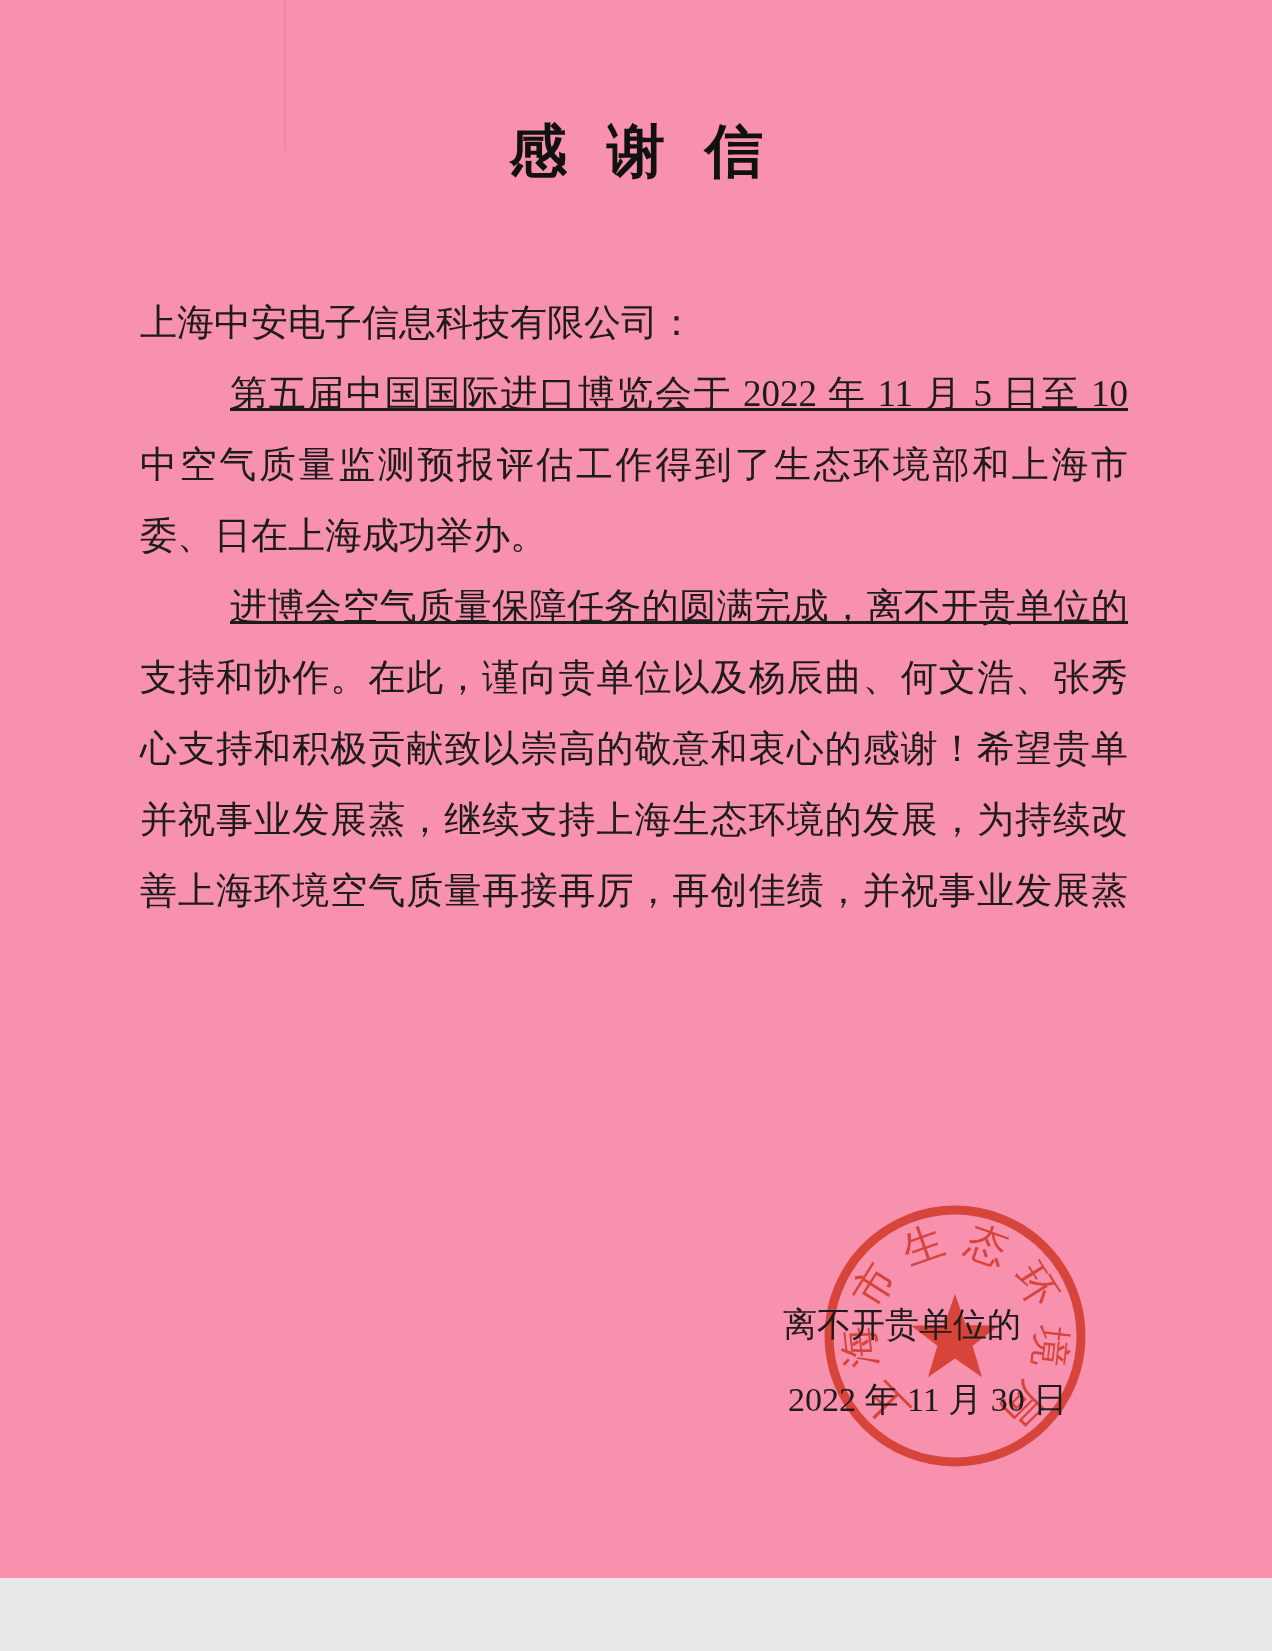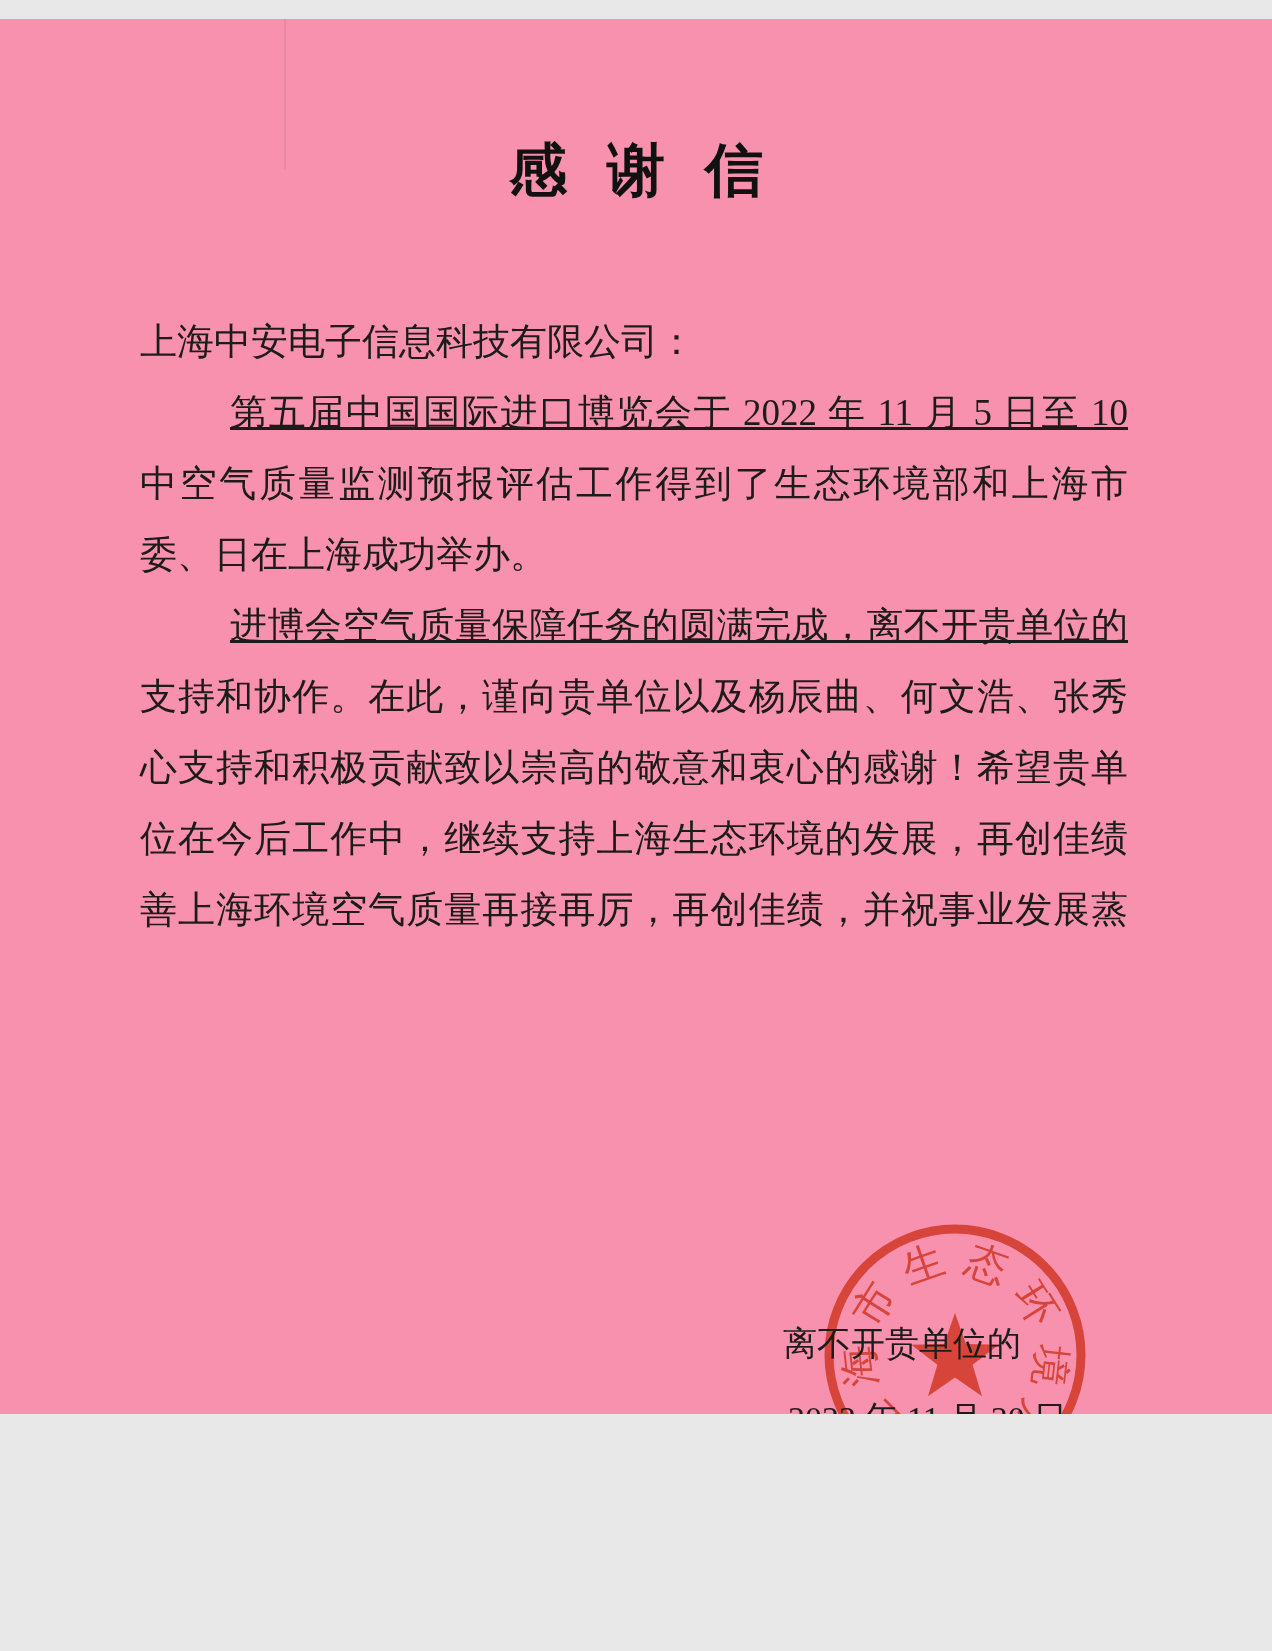--- a/index.html
+++ b/index.html
@@ -3,26 +3,25 @@
 <meta charset="utf-8">
 <style>
   :root{
     --paper_pink:#f791ad;
     --ink_black:#1d1b1b;
     --seal_red:#d23a2b;
   }
   html,body{margin:0;padding:0;background:#e8e8e8;}
   .page{
     position:relative;
-    width:1272px;height:1395px;
+    width:1272px;height:1578px;
     background:var(--paper_pink);
     overflow:hidden;
     font-family:"Liberation Serif","DejaVu Serif",serif;
     color:var(--ink_black);
-    margin-top:19px;
   }
   .crease{
     position:absolute;left:284px;top:0;width:2px;height:150px;
     background:rgba(0,0,0,0.06);
   }
   .title{
     position:absolute;left:0;top:112px;width:100%;
     margin:0;
     text-align:center;
     font-size:58px;line-height:80px;font-weight:700;
@@ -79,21 +78,21 @@
   <h1 class="title">感谢信</h1>
 
   <div class="body">
     <div class="line">上海中安电子信息科技有限公司：</div>
     <div class="line just indent">第五届中国国际进口博览会于 2022 年 11 月 5 日至 10</div>
     <div class="line just">中空气质量监测预报评估工作得到了生态环境部和上海市</div>
     <div class="line">委、日在上海成功举办。</div>
     <div class="line just indent">进博会空气质量保障任务的圆满完成，离不开贵单位的</div>
     <div class="line just">支持和协作。在此，谨向贵单位以及杨辰曲、何文浩、张秀</div>
     <div class="line just">心支持和积极贡献致以崇高的敬意和衷心的感谢！希望贵单</div>
-    <div class="line just">位在今后工作中，继续支持上海生态环境的发展，再创佳绩</div>
+    <div class="line just">并祝事业发展蒸，继续支持上海生态环境的发展，为持续改</div>
     <div class="line just">善上海环境空气质量再接再厉，再创佳绩，并祝事业发展蒸</div>
   </div>
 
   <svg class="stamp" viewBox="0 0 276 276">
     <circle cx="138" cy="138" r="126" fill="none" stroke="var(--seal_red)" stroke-width="9"></circle>
     <polygon points="138,96 148.9,127 181.7,127.8 155.6,147.7 165,179.2 138,160.5 111,179.2 120.4,147.7 94.3,127.8 127.1,127" fill="var(--seal_red)"></polygon>
     <g>
         <text x="138" y="56" text-anchor="middle" transform="rotate(-135,138,138)">上</text>
         <text x="138" y="56" text-anchor="middle" transform="rotate(-96.42857142857143,138,138)">海</text>
         <text x="138" y="56" text-anchor="middle" transform="rotate(-57.85714285714286,138,138)">市</text>

